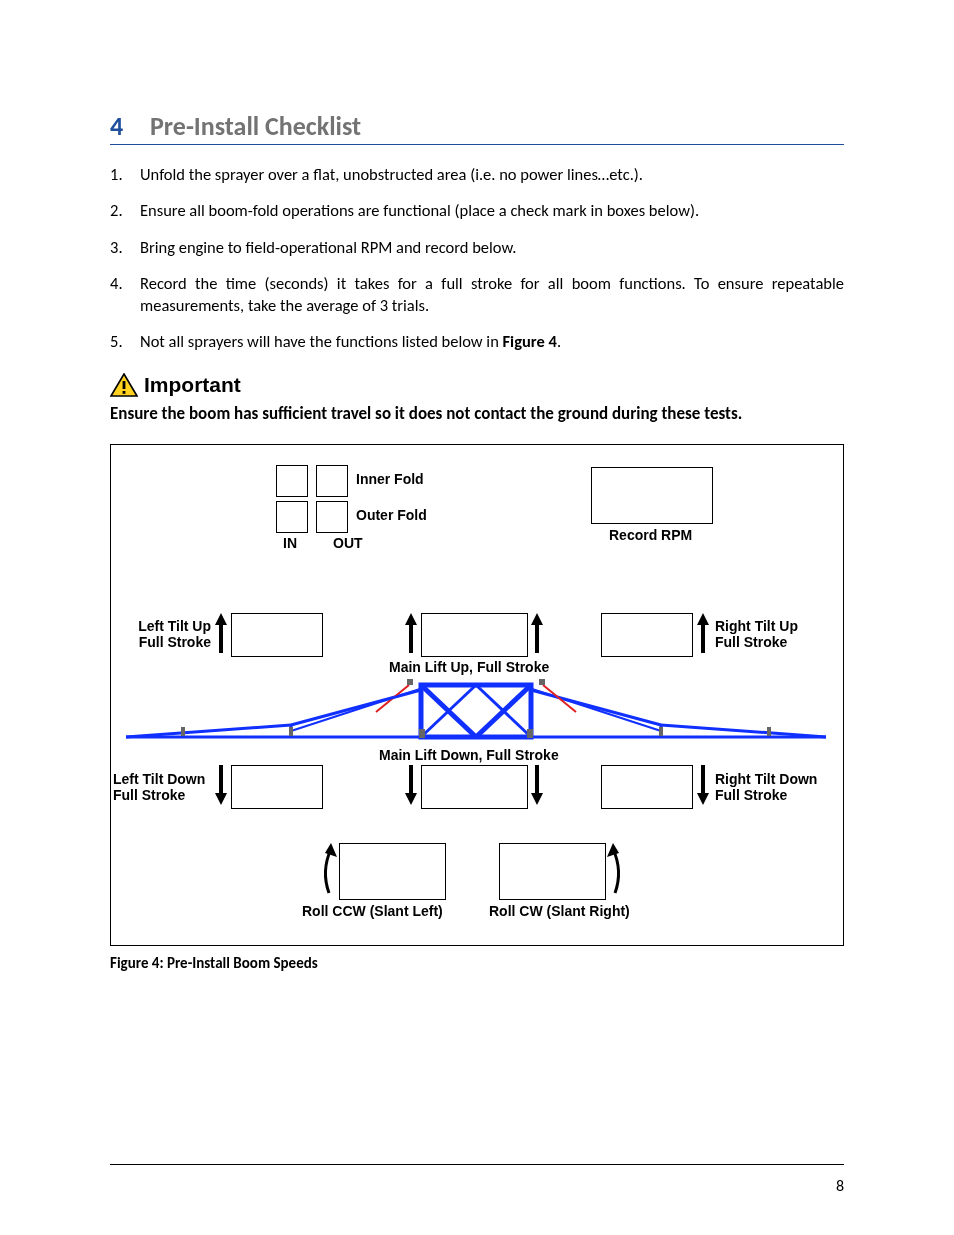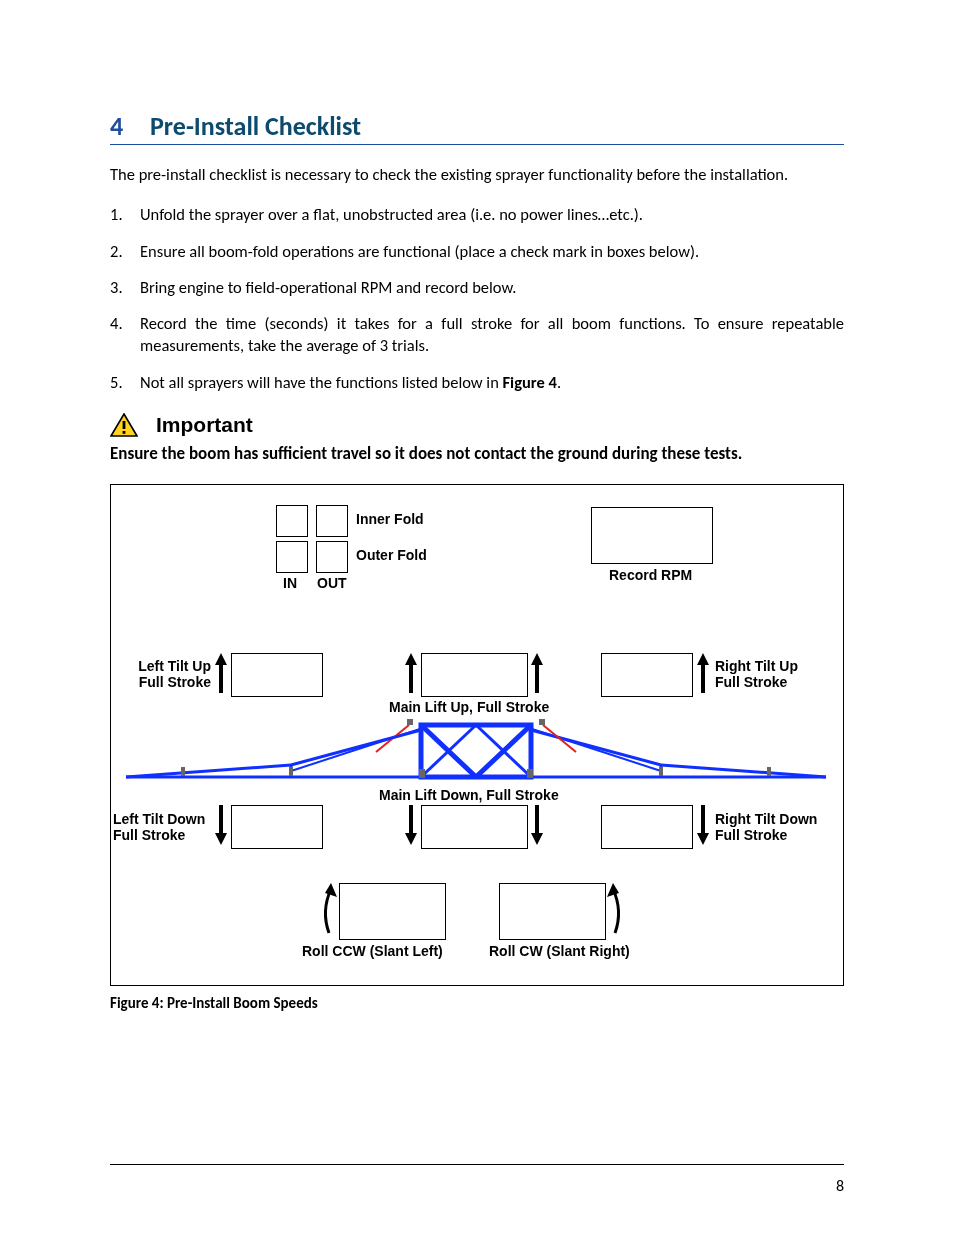--- a/index.html
+++ b/index.html
@@ -23,21 +23,21 @@
     padding-bottom: 2px;
     margin-bottom: 18px;
   }
   .heading-num {
     color: #1f4e9c;
     font-weight: 700;
     font-size: 26px;
     width: 40px;
   }
   .heading-title {
-    color: #0c4a6e;
+    color: #737373;
     font-weight: 700;
     font-size: 26px;
   }
   .intro {
     font-size: 16.5px;
     text-align: justify;
     margin-bottom: 18px;
     line-height: 1.35;
   }
   ol.steps {
@@ -60,21 +60,20 @@
     position: absolute;
     left: 0;
     top: 0;
   }
   .figref { font-weight: 700; }
   .important-row {
     display: flex;
     align-items: center;
     margin-top: 6px;
     margin-bottom: 6px;
-    gap: 12px;
   }
   .important-label {
     font-weight: 700;
     font-size: 21px;
     margin-left: 6px;
     font-family: Arial, sans-serif;
   }
   .important-text {
     font-weight: 700;
     font-size: 17px;
@@ -128,21 +127,20 @@
 </head>
 <body>
 
 <div class="page">
 
   <div class="heading-row">
     <div class="heading-num">4</div>
     <div class="heading-title">Pre-Install Checklist</div>
   </div>
 
-  <div class="intro">The pre-install checklist is necessary to check the existing sprayer functionality before the installation.</div>
 
   <ol class="steps">
     <li>Unfold the sprayer over a flat, unobstructed area (i.e. no power lines…etc.).</li>
     <li>Ensure all boom-fold operations are functional (place a check mark in boxes below).</li>
     <li>Bring engine to field-operational RPM and record below.</li>
     <li>Record the time (seconds) it takes for a full stroke for all boom functions.  To ensure repeatable measurements, take the average of 3 trials.</li>
     <li>
       <span>Not all sprayers will have the functions listed below in </span><span class="figref">Figure 4</span><span>.</span>
     </li>
   </ol>
@@ -164,21 +162,21 @@
 
     <div class="fig-box" style="left:165px; top:20px; width:30px; height:30px;"></div>
     <div class="fig-box" style="left:205px; top:20px; width:30px; height:30px;"></div>
     <div class="fig-label" style="left:245px; top:26px;">Inner Fold</div>
 
     <div class="fig-box" style="left:165px; top:56px; width:30px; height:30px;"></div>
     <div class="fig-box" style="left:205px; top:56px; width:30px; height:30px;"></div>
     <div class="fig-label" style="left:245px; top:62px;">Outer Fold</div>
 
     <div class="fig-label" style="left:172px; top:90px;">IN</div>
-    <div class="fig-label" style="left:206px; top:90px;">OUT</div>
+    <div class="fig-label" style="left:222px; top:90px;">OUT</div>
 
     <div class="fig-box" style="left:480px; top:22px; width:120px; height:55px;"></div>
     <div class="fig-label" style="left:498px; top:82px;">Record RPM</div>
 
     <div class="fig-label" style="left:20px; top:173px; text-align:right; width:80px;">
       <span>Left Tilt Up</span><br>
       <span>Full Stroke</span>
     </div>
     <span class="fig-arrow" style="left:102px; top:168px;">
       <svg width="16" height="40">

